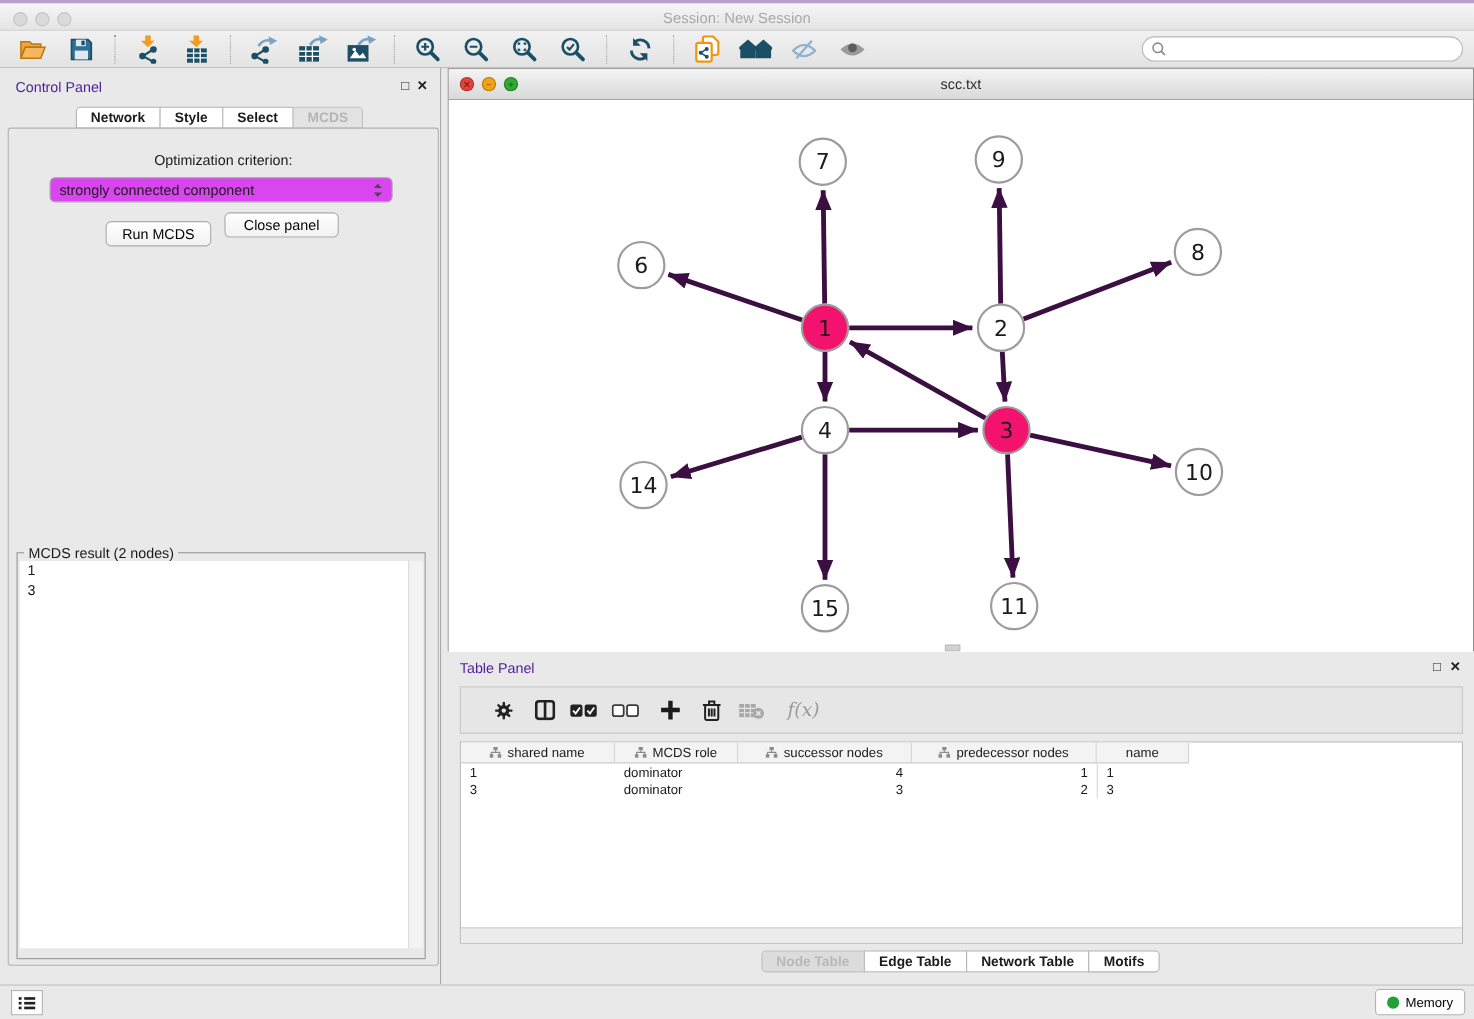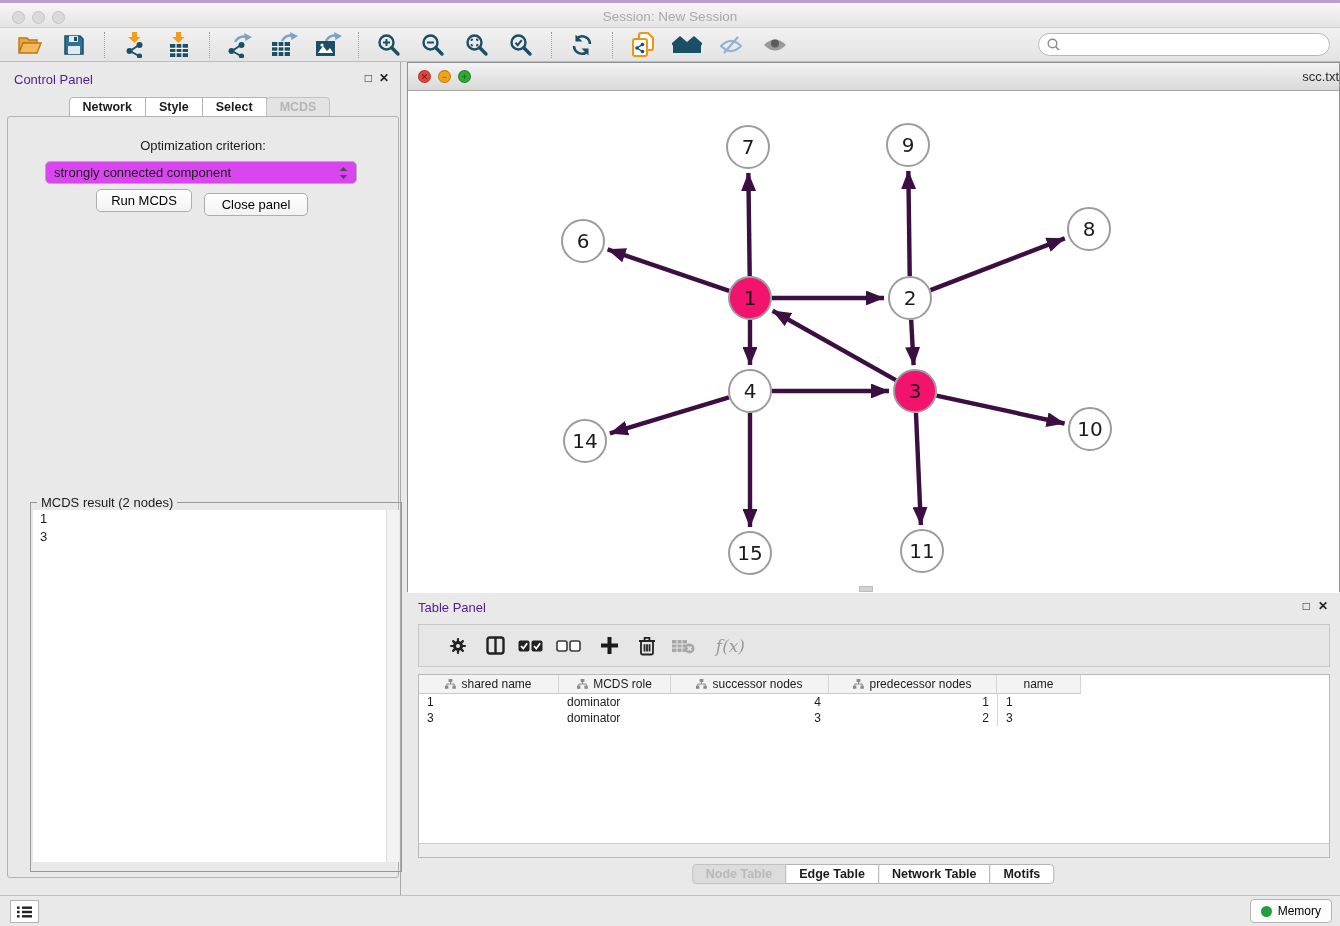--- a/index.html
+++ b/index.html
@@ -24,36 +24,36 @@
 .panel-ico{position:absolute;top:9px;font-size:12px;color:#222;font-weight:bold;cursor:default;background:none;border:none;}
 .cp-tabs{position:absolute;left:0;top:35px;width:100%;display:flex;justify-content:center;}
 .tab{height:20px;padding:2px 13px;background:#fff;border:1px solid #b3b3b3;font-size:12.5px;font-weight:600;margin-left:-1px;cursor:default;}
 .tab:first-child{border-top-left-radius:4px;border-bottom-left-radius:1px;}
 .tab.active{background:#e3e3e3;color:#b5b5b5;border-color:#c2c2c2;border-radius:4px 4px 0 0;}
 .cp-body{position:absolute;left:7px;top:54px;width:392px;height:762px;background:#e9e9e9;border:1px solid #b2b2b2;border-radius:3px;padding-left:16px;}
 .opt-label{position:absolute;left:0;top:21px;width:100%;text-align:center;font-size:13px;}
 .selectbox{position:absolute;left:37px;top:44px;width:312px;height:23px;background:#d946ef;border:1px solid #afafaf;border-radius:5px;display:flex;align-items:center;padding:0 8px;font-size:13px;cursor:default;}
 .selectbox .stepper{margin-left:auto;}
 .btn{position:absolute;height:23px;background:linear-gradient(#ffffff,#f2f2f2);border:1px solid #adadad;border-radius:5px;font-size:13px;font-family:"Liberation Sans",sans-serif;cursor:default;}
-#btn-run{left:88px;top:72px;width:96px;text-align:center;}
+#btn-run{left:88px;top:84px;width:96px;text-align:center;}
 #btn-close{left:196px;top:76px;width:104px;}
-fieldset#mcds-result{position:absolute;left:22px;top:378px;width:372px;height:377px;border:1px solid #989898;padding:0 2px 2px 2px;}
+fieldset#mcds-result{position:absolute;left:7px;top:378px;width:372px;height:377px;border:1px solid #989898;padding:0 2px 2px 2px;}
 fieldset#mcds-result legend{margin-left:4px;padding:0 4px;font-size:13px;}
 .result-area{position:relative;width:100%;height:352px;background:#fff;}
 .result-scroll{position:absolute;right:0;top:0;bottom:0;width:13px;background:#f3f3f3;border-left:1px solid #dcdcdc;}
 .result-line{padding:1px 7px;font-size:13px;line-height:16px;}
 
 
 #network-window{position:absolute;left:407px;top:62px;width:933px;height:530px;background:#fff;border:1px solid #8f8f8f;}
 .nw-titlebar{position:relative;height:28px;background:linear-gradient(#f3f3f3,#d9d9d9);border-bottom:1px solid #a5a5a5;}
 .traffic{position:absolute;top:7px;width:13px;height:13px;border-radius:50%;font-size:9px;line-height:12px;text-align:center;border:1px solid rgba(0,0,0,.25);cursor:default;padding:0;}
 .t-close{left:10px;background:#e2443c;color:#7e120d;}
 .t-min{left:30px;background:#f0a314;color:#8a5a05;}
 .t-zoom{left:50px;background:#2fa834;color:#0d5c10;}
-.nw-title{position:absolute;left:0;top:6px;width:100%;text-align:right;font-size:13px;color:#2b2b2b;}
+.nw-title{position:absolute;left:0;top:6px;width:100%;text-align:center;font-size:13px;color:#2b2b2b;}
 .nw-canvas{position:absolute;left:0;top:28px;width:931px;height:502px;background:#fff;overflow:hidden;}
 .nw-handle{position:absolute;left:451px;top:523px;width:14px;height:6px;background:#d2d2d2;border:1px solid #bdbdbd;}
 
 
 #table-panel{position:absolute;left:407px;top:593px;width:933px;height:302px;background:#e9e9e9;}
 .tp-toolbar{position:absolute;left:11px;top:31px;width:912px;height:43px;background:#e6e6e6;border:1px solid #c7c7c7;display:flex;align-items:center;padding-left:14px;}
 .tpi{width:34px;height:34px;display:flex;align-items:center;justify-content:flex-end;background:none;border:none;margin-right:4px;cursor:default;}
 .fx{font-family:"DejaVu Serif",serif;font-style:italic;font-size:17px;color:#9a9a9a;}
 .tp-table{position:absolute;left:11px;top:81px;width:912px;height:184px;background:#fff;border:1px solid #b9b9b9;}
 .thead{display:flex;height:19px;background:#f3f3f3;border-bottom:1px solid #c9c9c9;width:662px;}

